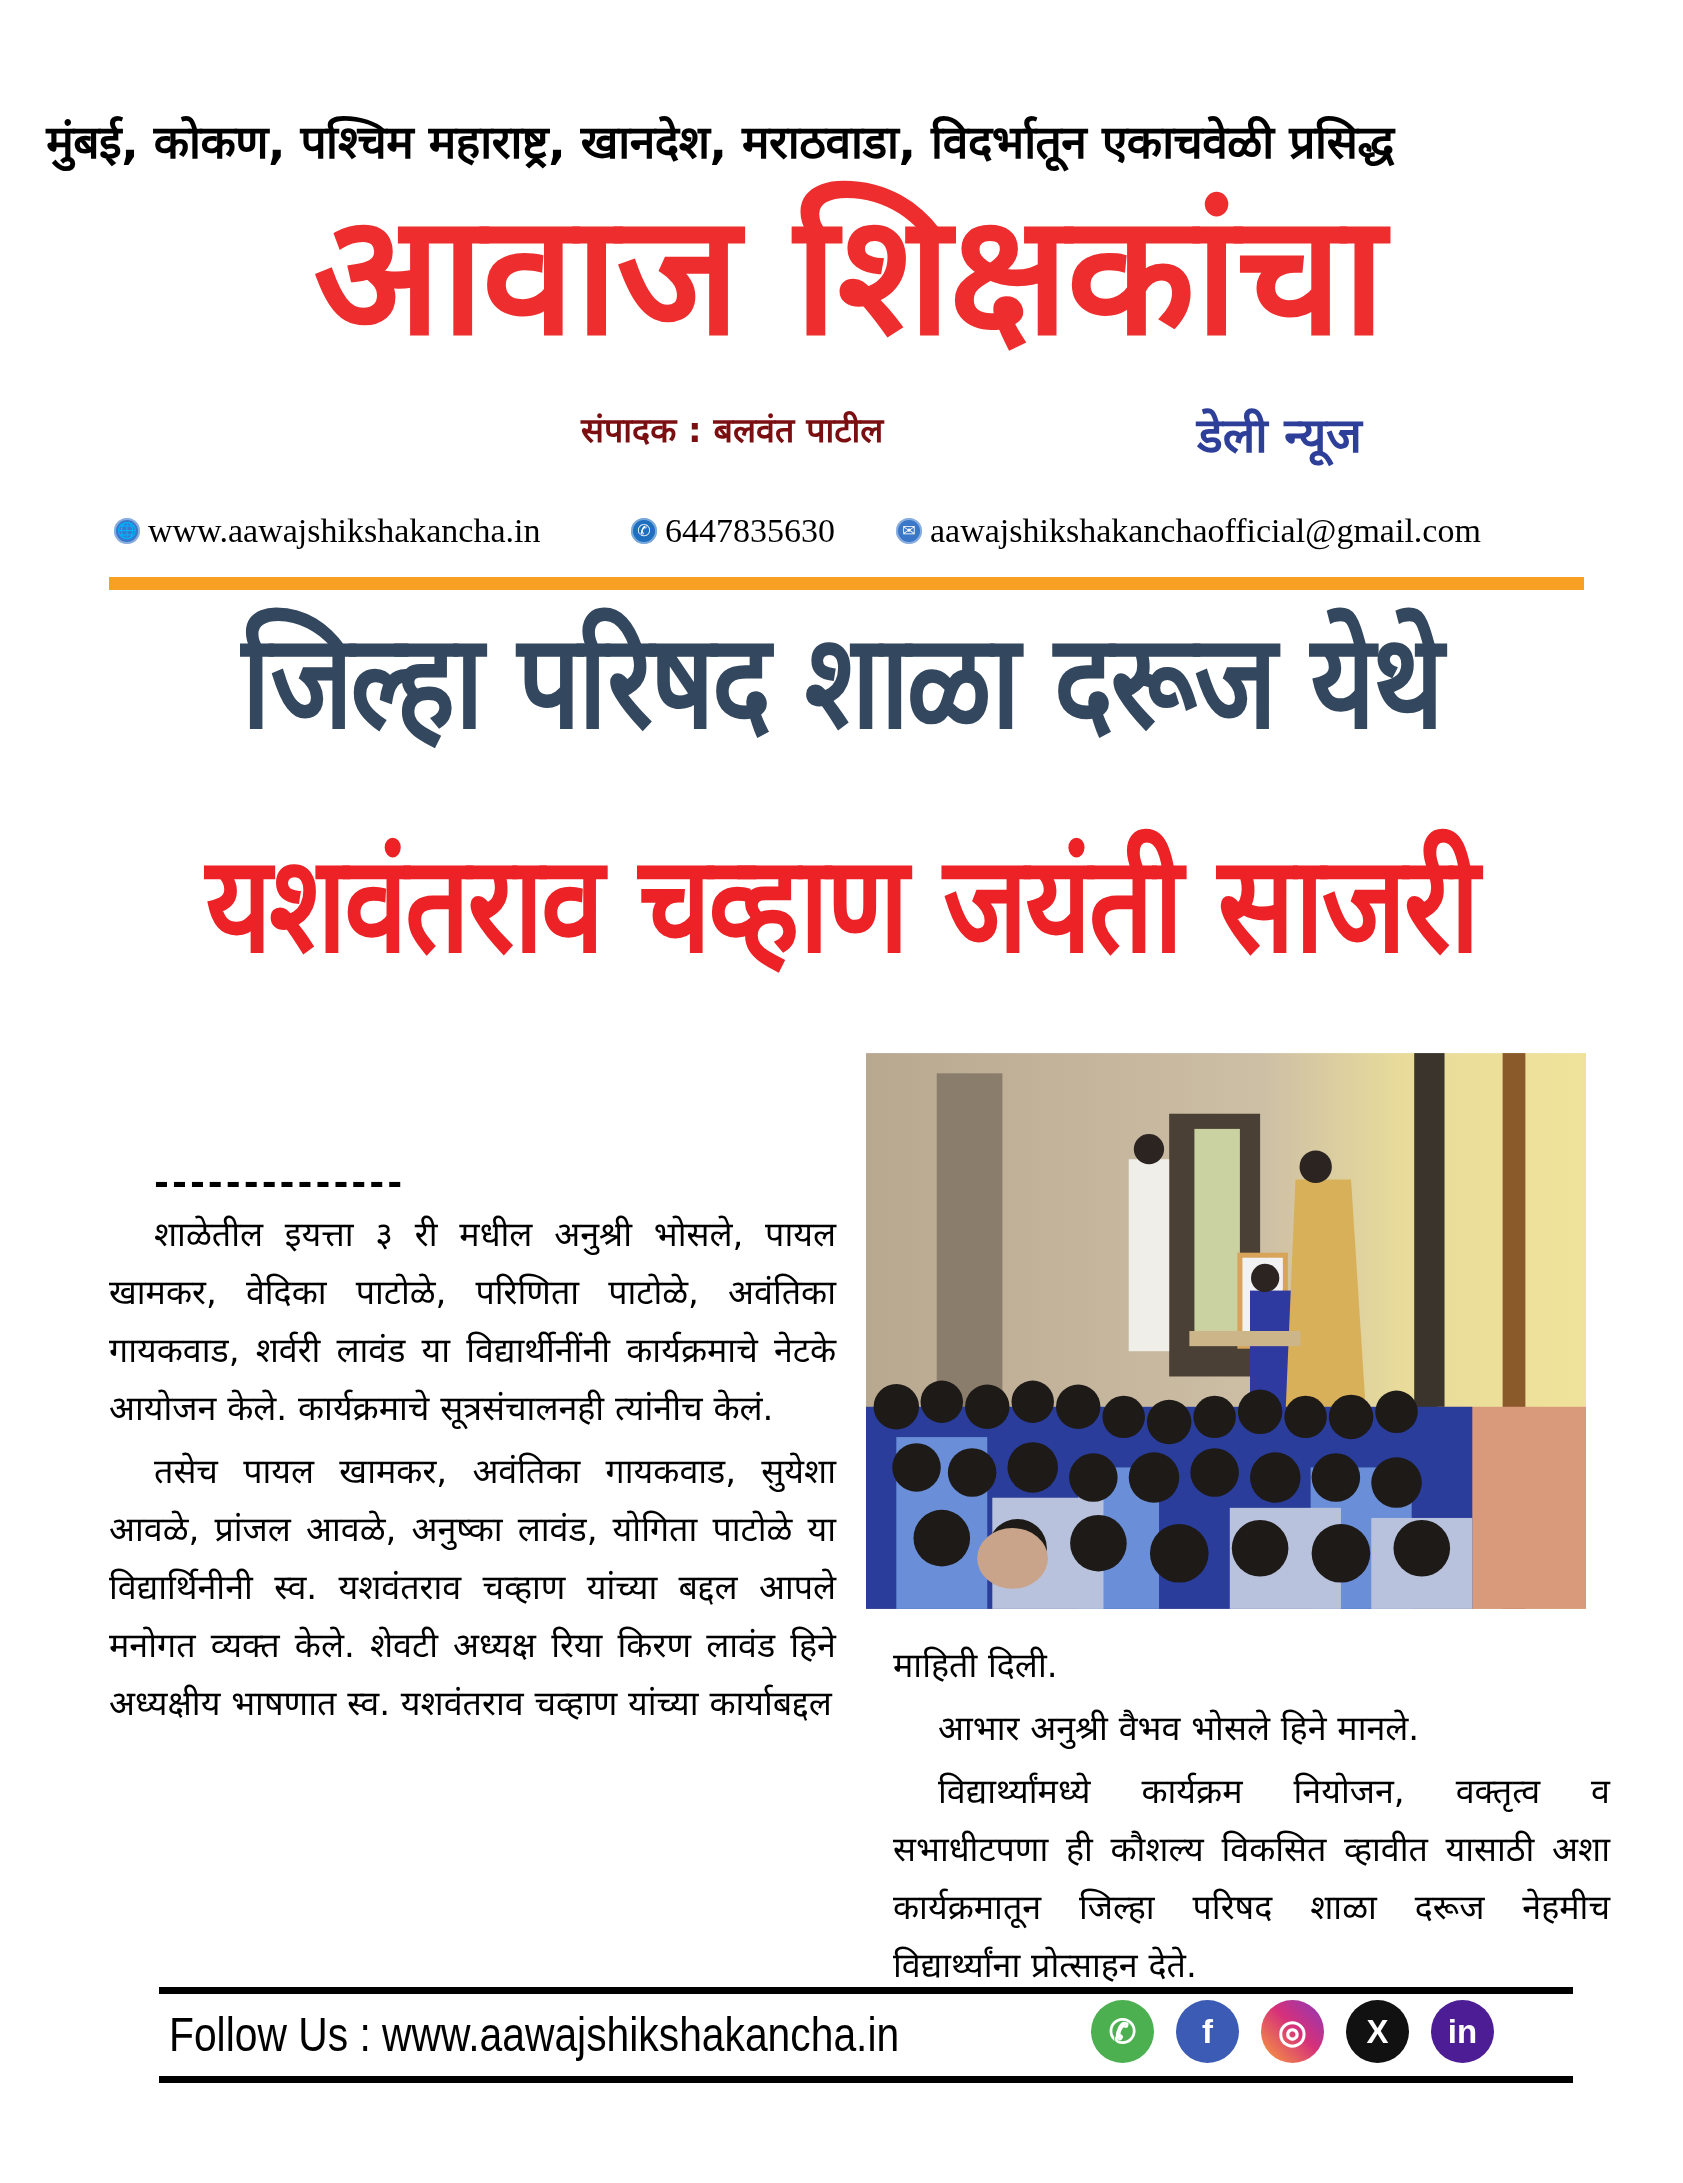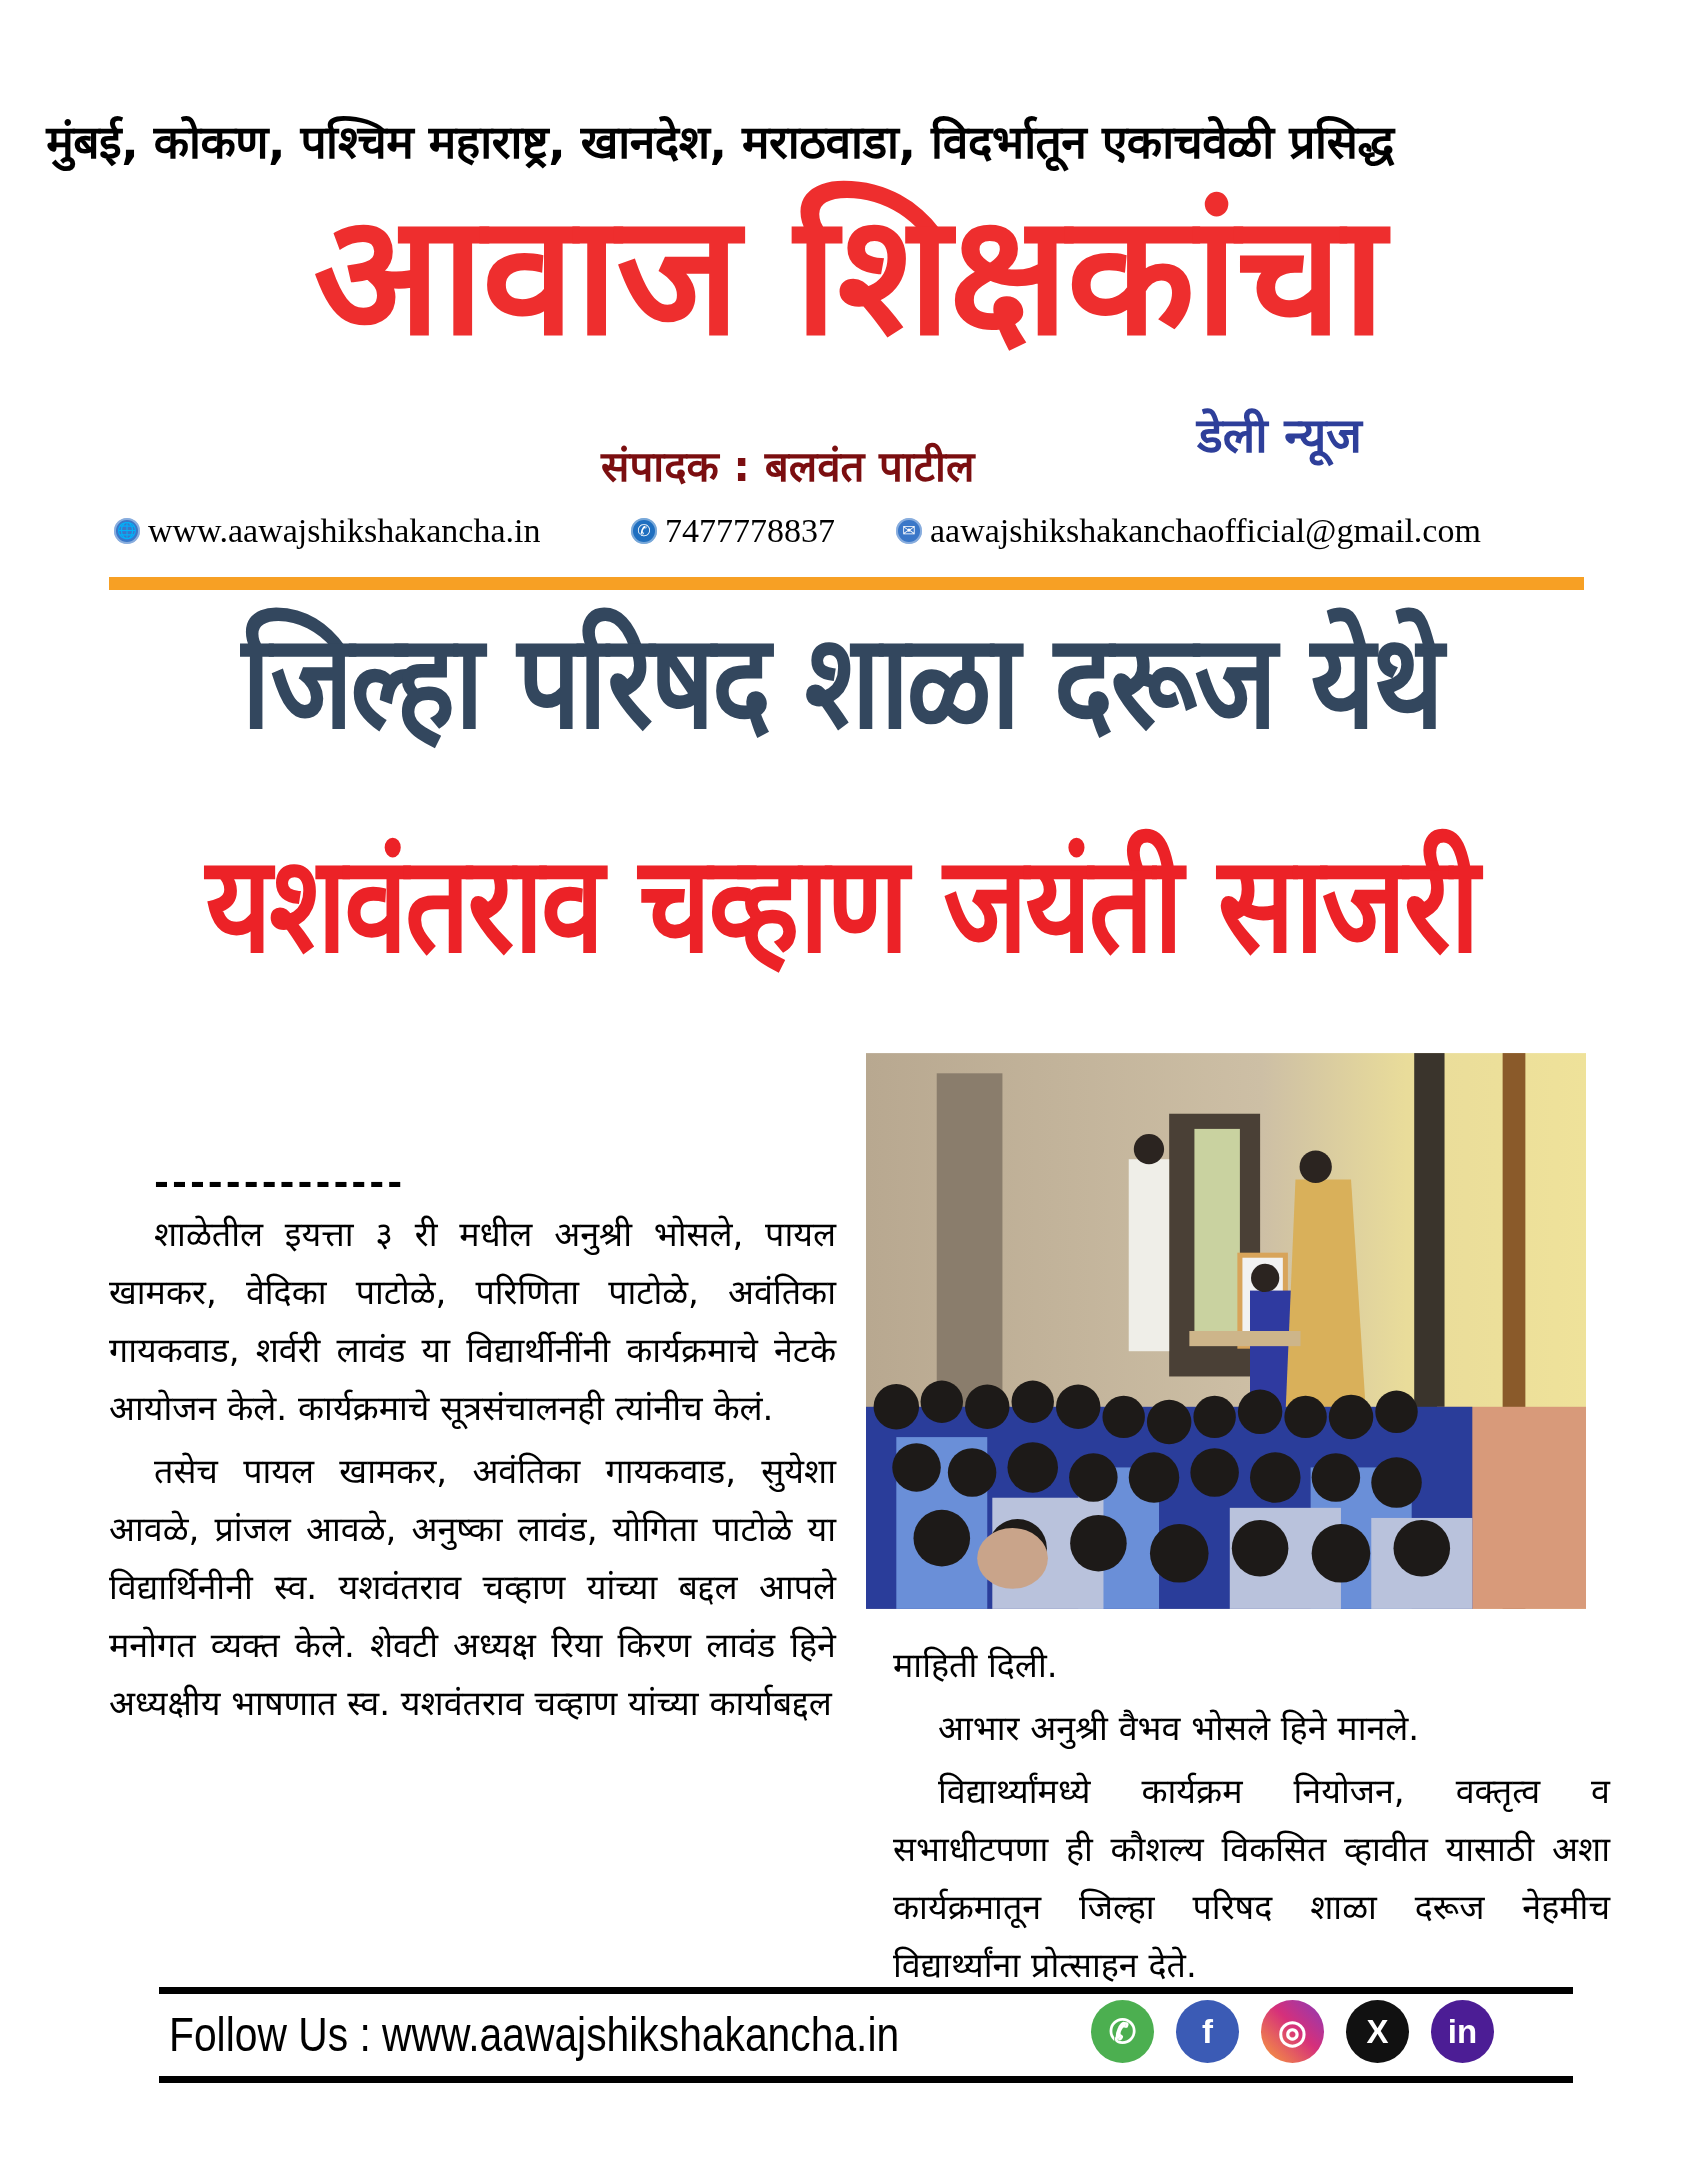--- a/index.html
+++ b/index.html
@@ -6,21 +6,21 @@
   body { width:1683px; height:2183px; position:relative; overflow:hidden;
          font-family:"DejaVu Sans", sans-serif; color:#000; }
   .abs { position:absolute; }
 
   .tagline { left:0; width:1440px; top:109px; text-align:center;
              font-size:46px; font-weight:bold; letter-spacing:-0.5px; }
 
   .masthead { left:192px; width:1313px; top:192px; text-align:center;
               font-size:167px; font-weight:bold; line-height:1; letter-spacing:-2px; }
 
-  .editor { left:581px; top:436px; font-size:42px; font-weight:bold;margin-left:20px; }
+  .editor { left:581px; top:406px; font-size:34px; font-weight:bold; }
   .daily { left:1197px; top:401px; font-size:48px; font-weight:bold; }
 
   .contact { top:505px; height:51px; display:flex; align-items:center; font-family:"Liberation Serif", serif; font-size:34px; }
   .contact .ico { width:26px; height:26px; border-radius:50%; display:inline-flex; align-items:center; justify-content:center;
                   color:#fff; font-size:16px; margin-right:8px; box-shadow:inset 0 0 0 2px rgba(255,255,255,0.4); }
   .c1 { left:114px; } .c2 { left:631px; } .c3 { left:896px; }
 
   .orange-rule { left:109px; top:577px; width:1475px; height:13px; }
 
   .headline { left:0; width:1683px; text-align:center; font-weight:bold; line-height:1;
@@ -56,21 +56,21 @@
 
 <div class="abs editor" style="color:#7B0E10;">संपादक : बलवंत पाटील</div>
 <div class="abs daily" style="color:#2E3F9A;">डेली न्यूज</div>
 
 <div class="abs contact c1">
   <span class="ico" style="background:#3A77C8;">🌐</span>
   <span>www.aawajshikshakancha.in</span>
 </div>
 <div class="abs contact c2">
   <span class="ico" style="background:#1F6FC0;">✆</span>
-  <span>7477778837</span>
+  <span>6447835630</span>
 </div>
 <div class="abs contact c3">
   <span class="ico" style="background:#3A77C8;">✉</span>
   <span>aawajshikshakanchaofficial@gmail.com</span>
 </div>
 
 <div class="abs orange-rule" style="background:#F7A024;"></div>
 
 <div class="abs headline h1" style="color:#33475E;">जिल्हा परिषद शाळा दरूज येथे</div>
 <div class="abs headline h2" style="color:#EC2227;">यशवंतराव चव्हाण जयंती साजरी</div>

